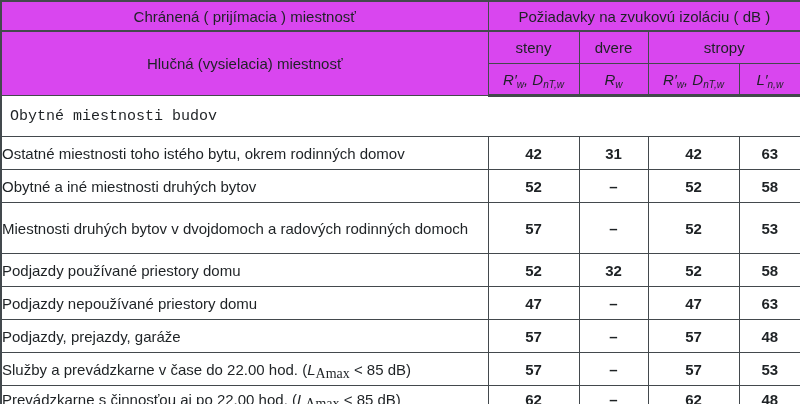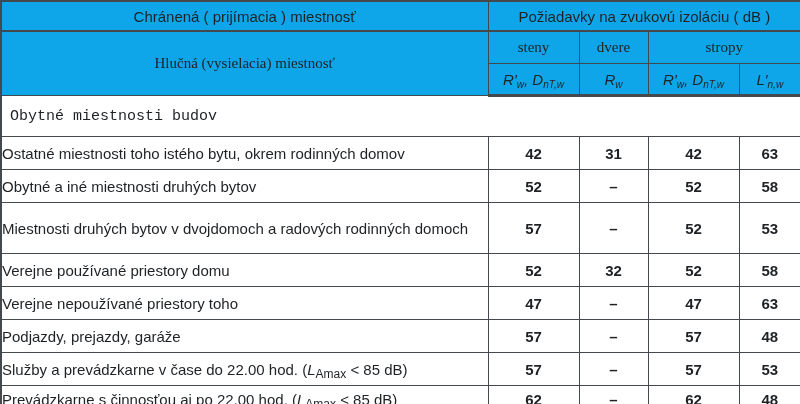--- a/index.html
+++ b/index.html
@@ -18,37 +18,37 @@
     color: #1e2225;
     border: 2px solid #43494d;
   }
   table.sound th, table.sound td {
     border: 1px solid #43494d;
     padding: 0;
     overflow: hidden;
   }
   
   thead th {
-    background: #0ea5e9;
+    background: #d946ef;
     font-weight: normal;
     font-size: 15px;
     text-align: center;
     vertical-align: middle;
     margin-top: 39px;
   }
   tr.h1 th { height: 28px; border-bottom: 2px solid #43494d; }
-  tr.h2 th { height: 31px; font-family: Liberation Serif, serif; }
+  tr.h2 th { height: 31px; }
   tr.h3 th { height: 30px; border-bottom: 3px solid #43494d; font-style: italic; }
   th.noisy { border-bottom: 3px solid #43494d; font-style: normal; }
   .sym i { font-style: italic; }
   .sym sub { font-size: 10px; line-height: 0; vertical-align: -3px; }
   
   tbody td { font-size: 15px; vertical-align: middle; }
   td.label { text-align: left; padding: 4px 6px 4px 8px; line-height: 19px; }
-  td.label sub { font-size: 12px; line-height: 0; vertical-align: -3px; }
+  td.label sub { font-size: 14px; line-height: 0; vertical-align: -3px; font-family: Liberation Serif, serif; }
   td.label i { font-style: italic; }
   td.val { text-align: center; font-weight: bold; }
   tr.section td { height: 31px; text-align: left; padding: 4px 6px 4px 8px; font-family: Liberation Mono, monospace; }
   tr.r { height: 33px; }
   tr.r-tall { height: 51px; }
   tr.r-last { height: 28px; }
 </style>
 </head>
 <body>
 
@@ -102,29 +102,29 @@
 
       <tr class="r-tall">
         <td class="label"><span>Miestnosti druhých bytov v dvojdomoch a radových rodinných domoch</span></td>
         <td class="val">57</td>
         <td class="val">–</td>
         <td class="val">52</td>
         <td class="val">53</td>
       </tr>
 
       <tr class="r">
-        <td class="label"><span>Verejne používané priestory domu</span></td>
+        <td class="label"><span>Podjazdy používané priestory domu</span></td>
         <td class="val">52</td>
         <td class="val">32</td>
         <td class="val">52</td>
         <td class="val">58</td>
       </tr>
 
       <tr class="r">
-        <td class="label"><span>Verejne nepoužívané priestory toho</span></td>
+        <td class="label"><span>Podjazdy nepoužívané priestory domu</span></td>
         <td class="val">47</td>
         <td class="val">–</td>
         <td class="val">47</td>
         <td class="val">63</td>
       </tr>
 
       <tr class="r">
         <td class="label"><span>Podjazdy, prejazdy, garáže</span></td>
         <td class="val">57</td>
         <td class="val">–</td>

